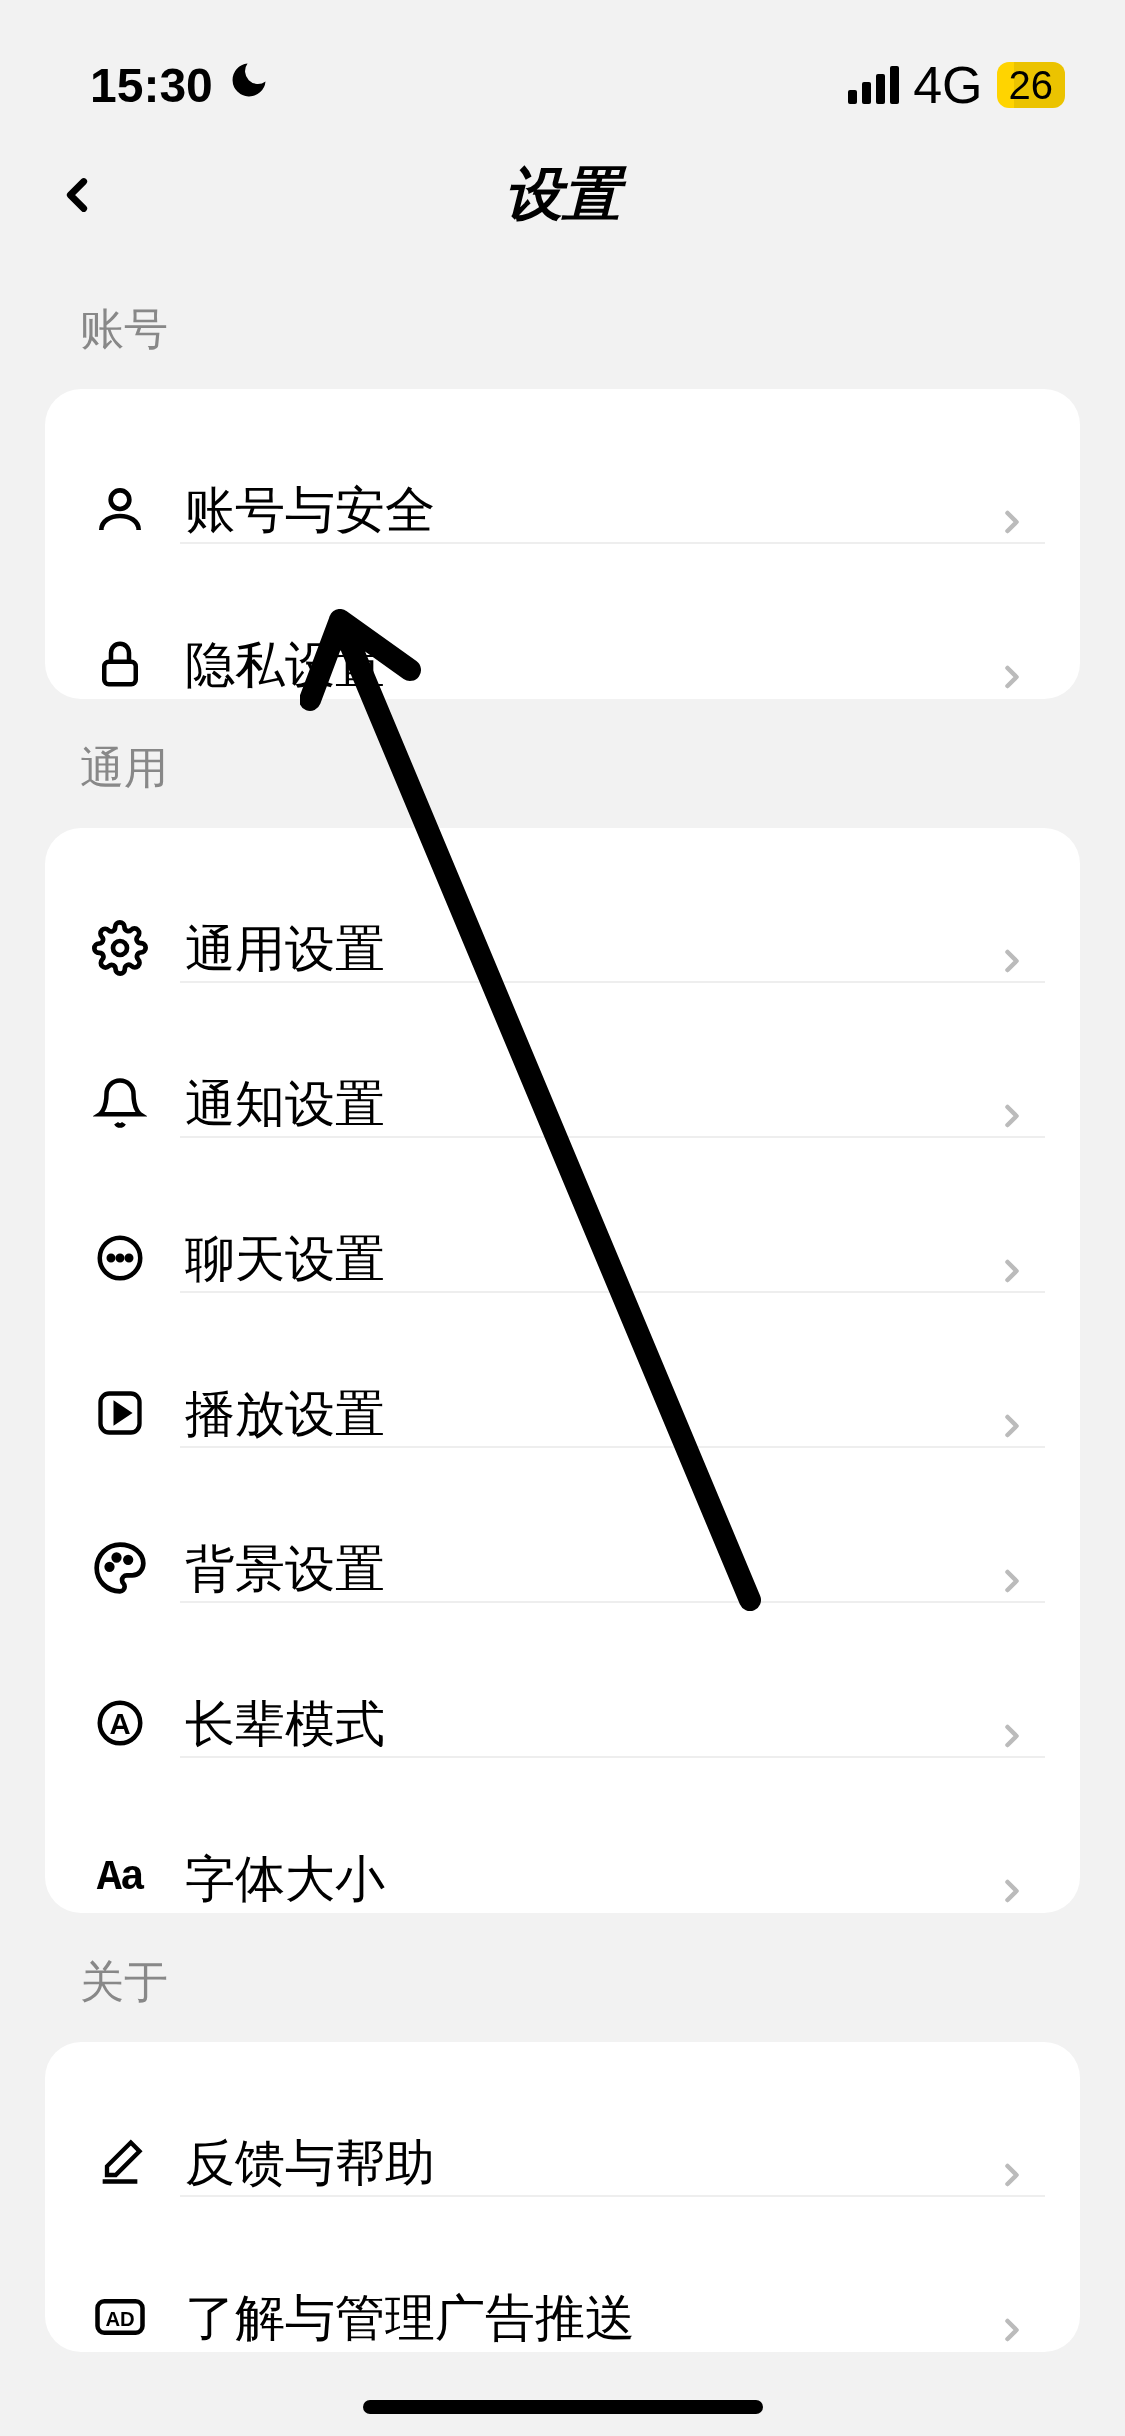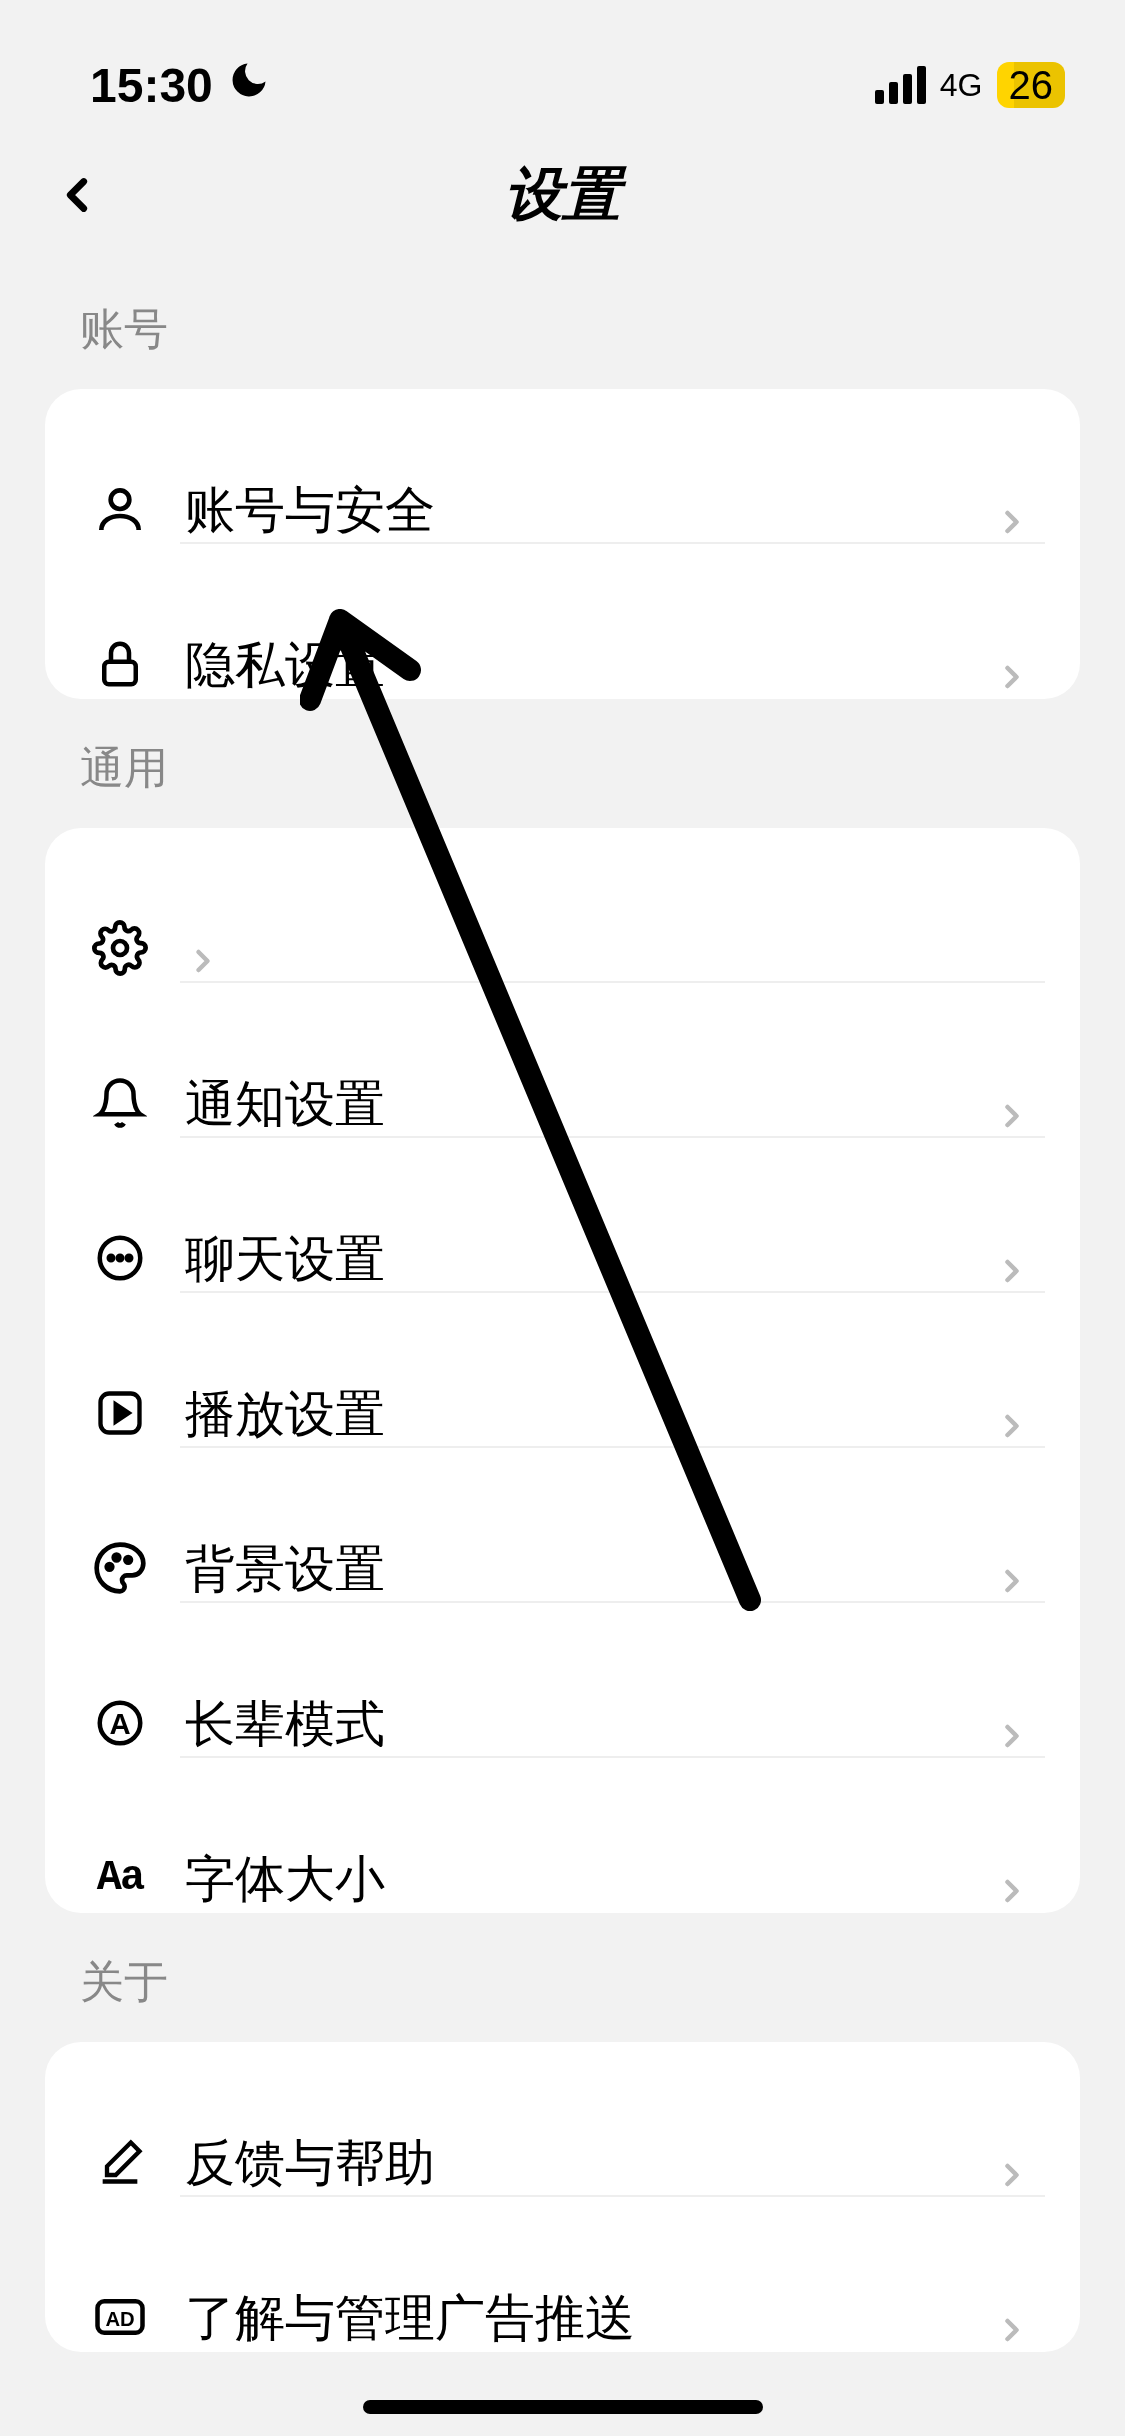--- a/index.html
+++ b/index.html
@@ -44,21 +44,21 @@
     .signal-bars span {
       width: 9px;
       background: #000;
       border-radius: 2px;
     }
     .signal-bars span:nth-child(1){height:14px}
     .signal-bars span:nth-child(2){height:22px}
     .signal-bars span:nth-child(3){height:30px}
     .signal-bars span:nth-child(4){height:38px}
     .network-type {
-      font-size: 32px;
+      font-size: 52px;
       font-weight: 500;
     }
     .battery {
       display: flex;
       align-items: center;
       background: #ffd400;
       border-radius: 12px;
       padding: 0 12px;
       height: 46px;
       position: relative;
@@ -238,20 +238,21 @@
 
 <div class="section-header">通用</div>
 <div class="group">
   <div class="row">
     <span class="row-icon">
       <svg width="56" height="56" viewBox="0 0 24 24" fill="none" stroke="#000" stroke-width="2">
           <circle cx="12" cy="12" r="3"></circle>
           <path d="M19.4 15a1.65 1.65 0 00.33 1.82l.06.06a2 2 0 01-2.83 2.83l-.06-.06a1.65 1.65 0 00-1.82-.33 1.65 1.65 0 00-1 1.51V21a2 2 0 01-4 0v-.09a1.65 1.65 0 00-1-1.51 1.65 1.65 0 00-1.82.33l-.06.06a2 2 0 01-2.83-2.83l.06-.06a1.65 1.65 0 00.33-1.82 1.65 1.65 0 00-1.51-1H3a2 2 0 010-4h.09a1.65 1.65 0 001.51-1 1.65 1.65 0 00-.33-1.82l-.06-.06a2 2 0 012.83-2.83l.06.06a1.65 1.65 0 001.82.33h0a1.65 1.65 0 001-1.51V3a2 2 0 014 0v.09a1.65 1.65 0 001 1.51 1.65 1.65 0 001.82-.33l.06-.06a2 2 0 012.83 2.83l-.06.06a1.65 1.65 0 00-.33 1.82v0a1.65 1.65 0 001.51 1H21a2 2 0 010 4h-.09a1.65 1.65 0 00-1.51 1z"></path>
         </svg>
     </span>
+    <span class="row-label">通用设置</span>
     <span class="chevron">
       <svg width="36" height="36" viewBox="0 0 24 24" fill="none" stroke="#bbb" stroke-width="3" stroke-linecap="round" stroke-linejoin="round">
           <polyline points="9 18 15 12 9 6"></polyline>
         </svg>
     </span>
     <div class="divider"></div>
   </div>
   <div class="row">
     <span class="row-icon">
       <svg width="54" height="54" viewBox="0 0 24 24" fill="none" stroke="#000" stroke-width="2">

